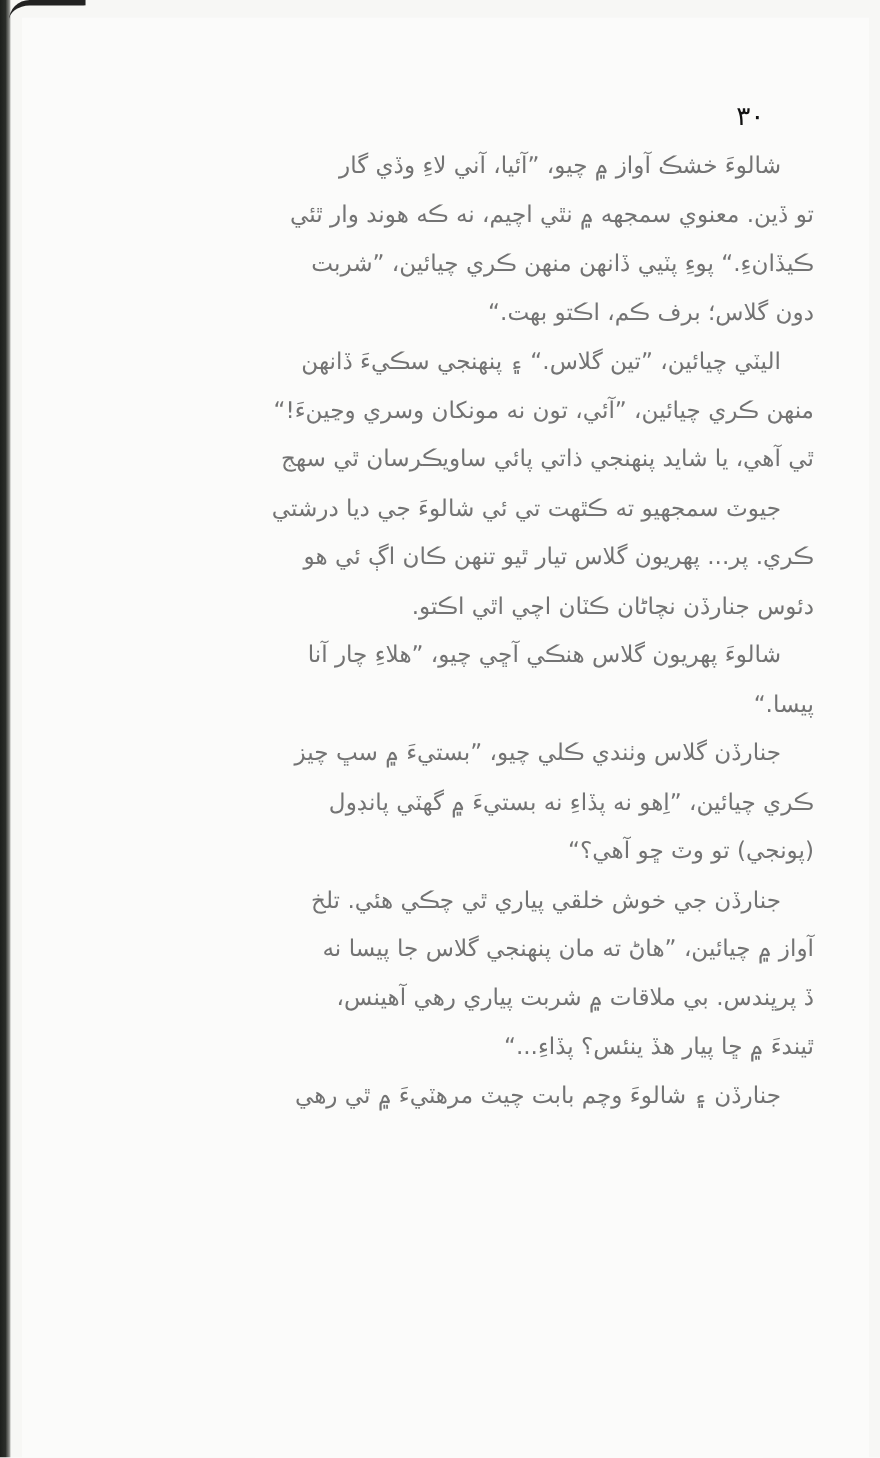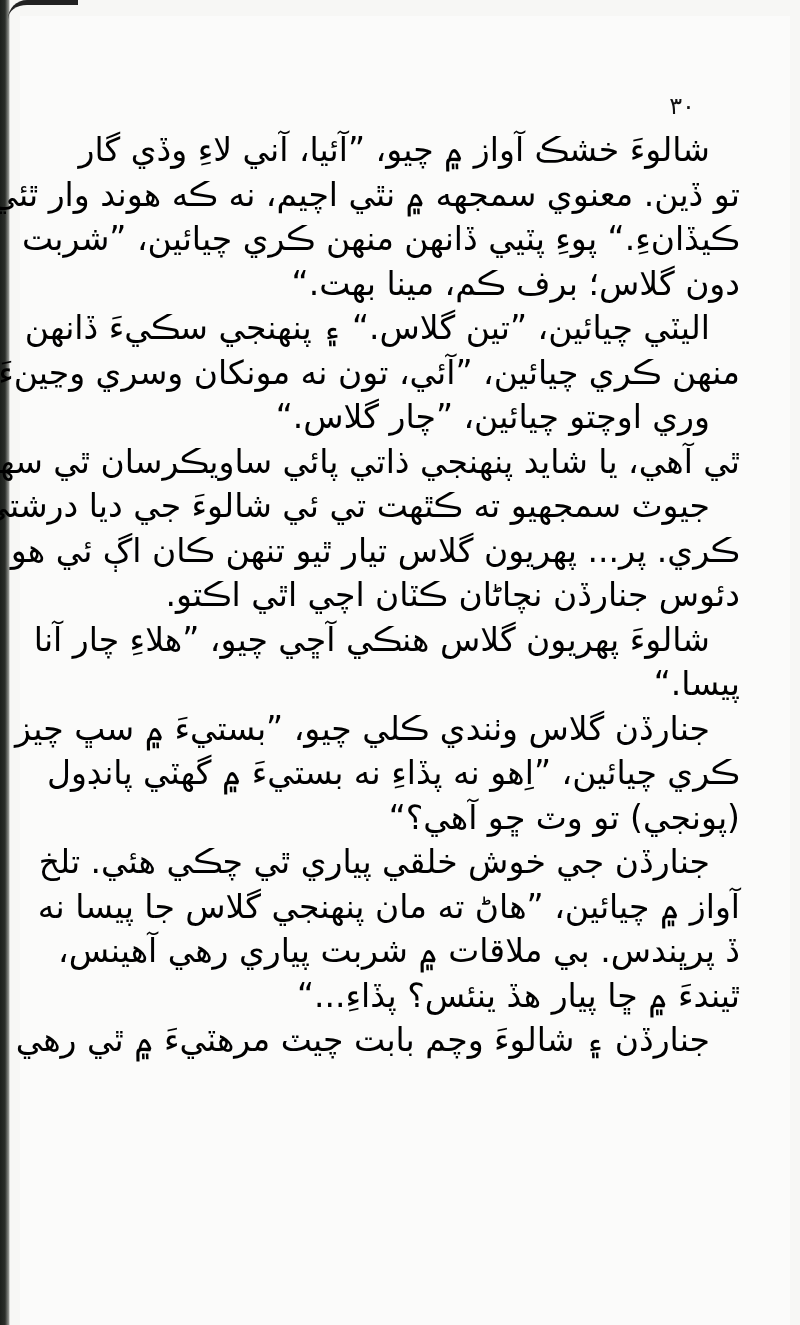--- a/index.html
+++ b/index.html
@@ -22,45 +22,44 @@
     background:#fbfbfa;
     margin-top:16px;
   }
   .page-number {
     position:absolute; right:95px; top:76px;
     font-size:24px; color:#111; direction:rtl;
   }
   .text-block {
     position:absolute; left:60px; top:128px; width:680px;
     direction:rtl; text-align:justify;
-    color:#000000;
-    font-size:33px; line-height:44.5px;
+    color:#737373;
+    font-size:21px; line-height:44.5px;
   }
   .line { white-space:nowrap; display:block; }
   .indent { padding-right:30px; }
   .short-end { padding-right:0; }
 </style>
 </head>
 <body>
 
 <div class="page-edge"></div>
 <div class="corner-curl"></div>
 
 <div class="page">
   <div class="page-number">٣٠</div>
 </div>
 
 <div class="text-block">
   <span class="line indent">شالوءَ خشڪ آواز ۾ چيو، ”آئيا، آني لاءِ وڏي گار</span>
   <span class="line">تو ڏين. معنوي سمجهه ۾ نٿي اچيم، نه ڪه هوند وار ٿئي</span>
   <span class="line">ڪيڏانءِ.“ پوءِ پٽيي ڏانهن منهن ڪري چيائين، ”شربت</span>
-  <span class="line">دون گلاس؛ برف ڪم، مينا بهت.“</span>
+  <span class="line">دون گلاس؛ برف ڪم، اڪتو بهت.“</span>
   <span class="line indent">اليٽي چيائين، ”تين گلاس.“ ۽ پنهنجي سڪيءَ ڏانهن</span>
   <span class="line">منهن ڪري چيائين، ”آئي، تون نه مونکان وسري وڃينءَ!“</span>
-  <span class="line indent">وري اوچتو چيائين، ”چار گلاس.“</span>
   <span class="line">ٿي آهي، يا شايد پنهنجي ذاتي پائي ساويڪرسان ٿي سهج</span>
   <span class="line indent">جيوٽ سمجهيو ته ڪٿهت تي ئي شالوءَ جي ديا درشتي</span>
   <span class="line">ڪري. پر... پهريون گلاس تيار ٿيو تنهن ڪان اڳ ئي هو</span>
   <span class="line">دئوس جنارڏن نچاڻان ڪٽان اچي اٿي اڪتو.</span>
   <span class="line indent">شالوءَ پهريون گلاس هنڪي آڇي چيو، ”هلاءِ چار آنا</span>
   <span class="line short-end">پيسا.“</span>
   <span class="line indent">جنارڏن گلاس وٺندي ڪلي چيو، ”بستيءَ ۾ سڀ چيز</span>
   <span class="line">ڪري چيائين، ”اِهو نه پڏاءِ نه بستيءَ ۾ گهٽي پانڊول</span>
   <span class="line">(پونجي) تو وٽ ڇو آهي؟“</span>
   <span class="line indent">جنارڏن جي خوش خلقي پياري ٿي چڪي هئي. تلخ</span>

